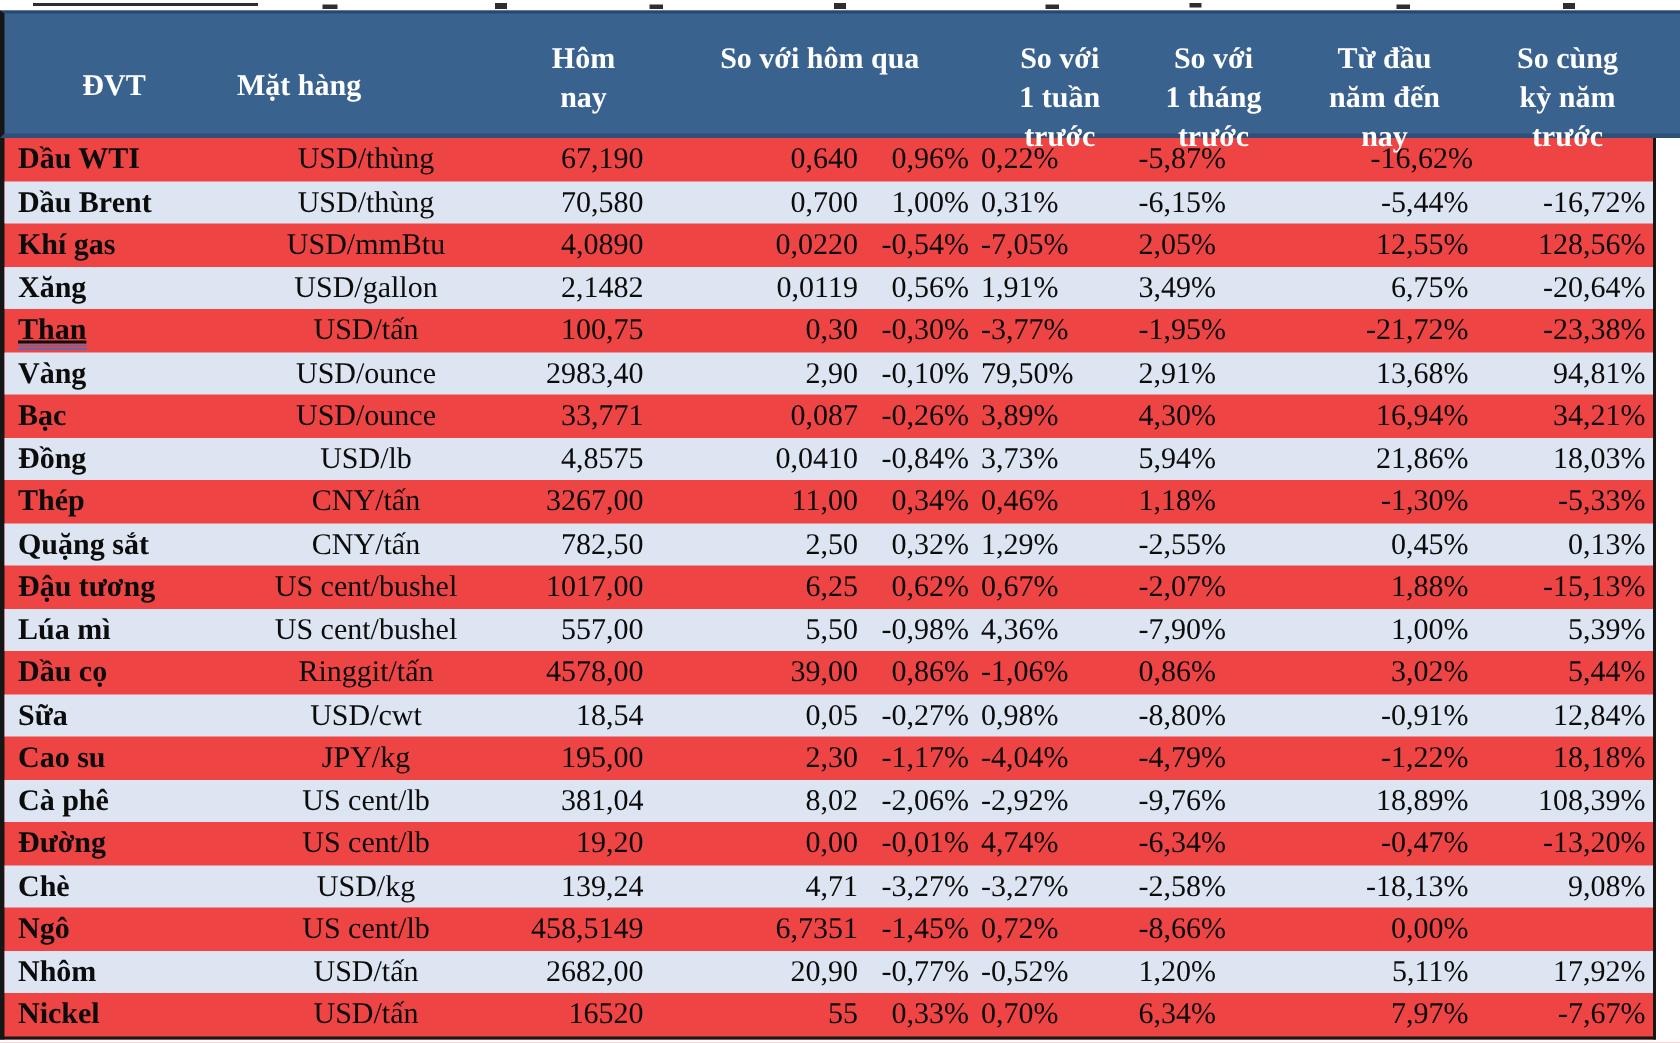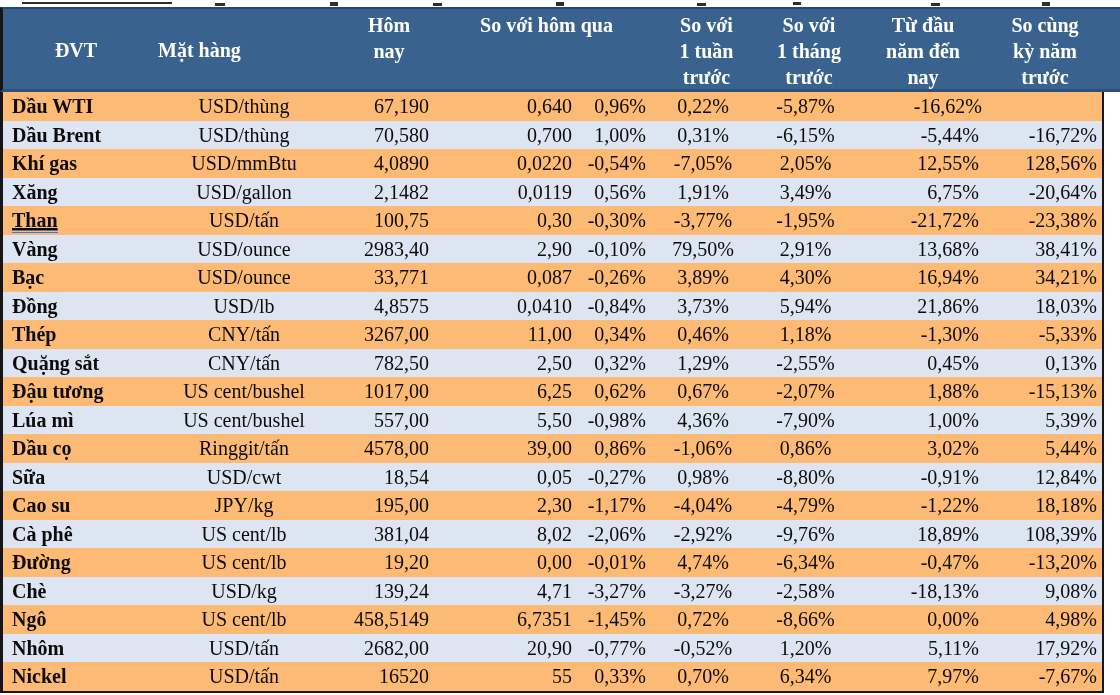--- a/index.html
+++ b/index.html
@@ -42,47 +42,47 @@
     grid-template-columns:146px 190px 100px 215px 105px 100px 128px 116px 1fr;
     align-items:start;
     color:#fff;
     font-weight:bold;
     font-size:20px;
     line-height:26px;
   }
   .th{
     white-space:pre-line;
     text-align:center;
-    padding-top:3px;
+    padding-top:17px;
   }
   .th.mid{align-self:center;padding-top:0;}
   .th.left{text-align:left;padding-left:9px;}
   .tbody{
     box-sizing:border-box;
     width:1104px;
     border-left:3px solid var(--border,#161616);
     border-right:2px solid var(--border,#161616);
     border-bottom:2px solid var(--border,#161616);
-    background:#fdba74;
+    background:#ef4444;
   }
   .row{
     display:grid;
     grid-template-columns:146px 190px 100px 143px 72px 105px 100px 128px 115px;
     height:28.5px;
     line-height:28.5px;
     font-size:20px;
     color:#0c0c0c;
   }
   .row:nth-child(even){background:var(--stripe,#DCE5F1);}
   .cell{overflow:hidden;white-space:nowrap;}
   .cell.c1{font-weight:bold;padding-left:9px;text-align:left;}
   .cell.c2{text-align:center;}
   .cell.c3,.cell.c4{text-align:right;padding-right:10px;}
   .cell.c5{text-align:right;padding-right:8px;}
-  .cell.c6,.cell.c7{text-align:center;padding-right:7px;}
+  .cell.c6,.cell.c7{text-align:left;padding-right:7px;}
   .cell.c8{text-align:right;padding-right:8px;}
   .cell.c9{text-align:right;padding-right:5px;}
   .underlined{
     display:inline-block;
     text-decoration:underline;
     border-bottom:3px double var(--underline_accent,#4472C4);
     line-height:1.0;
   }
 </style>
 </head>
@@ -169,21 +169,21 @@
         </div>
         <div class="row">
           <div class="cell c1"><span>Vàng</span></div>
           <div class="cell c2">USD/ounce</div>
           <div class="cell c3">2983,40</div>
           <div class="cell c4">2,90</div>
           <div class="cell c5">-0,10%</div>
           <div class="cell c6">79,50%</div>
           <div class="cell c7">2,91%</div>
           <div class="cell c8">13,68%</div>
-          <div class="cell c9">38,41%</div>
+          <div class="cell c9">94,81%</div>
         </div>
         <div class="row">
           <div class="cell c1"><span>Bạc</span></div>
           <div class="cell c2">USD/ounce</div>
           <div class="cell c3">33,771</div>
           <div class="cell c4">0,087</div>
           <div class="cell c5">-0,26%</div>
           <div class="cell c6">3,89%</div>
           <div class="cell c7">4,30%</div>
           <div class="cell c8">16,94%</div>
@@ -312,21 +312,20 @@
         </div>
         <div class="row">
           <div class="cell c1"><span>Ngô</span></div>
           <div class="cell c2">US cent/lb</div>
           <div class="cell c3">458,5149</div>
           <div class="cell c4">6,7351</div>
           <div class="cell c5">-1,45%</div>
           <div class="cell c6">0,72%</div>
           <div class="cell c7">-8,66%</div>
           <div class="cell c8">0,00%</div>
-          <div class="cell c9">4,98%</div>
         </div>
         <div class="row">
           <div class="cell c1"><span>Nhôm</span></div>
           <div class="cell c2">USD/tấn</div>
           <div class="cell c3">2682,00</div>
           <div class="cell c4">20,90</div>
           <div class="cell c5">-0,77%</div>
           <div class="cell c6">-0,52%</div>
           <div class="cell c7">1,20%</div>
           <div class="cell c8">5,11%</div>

